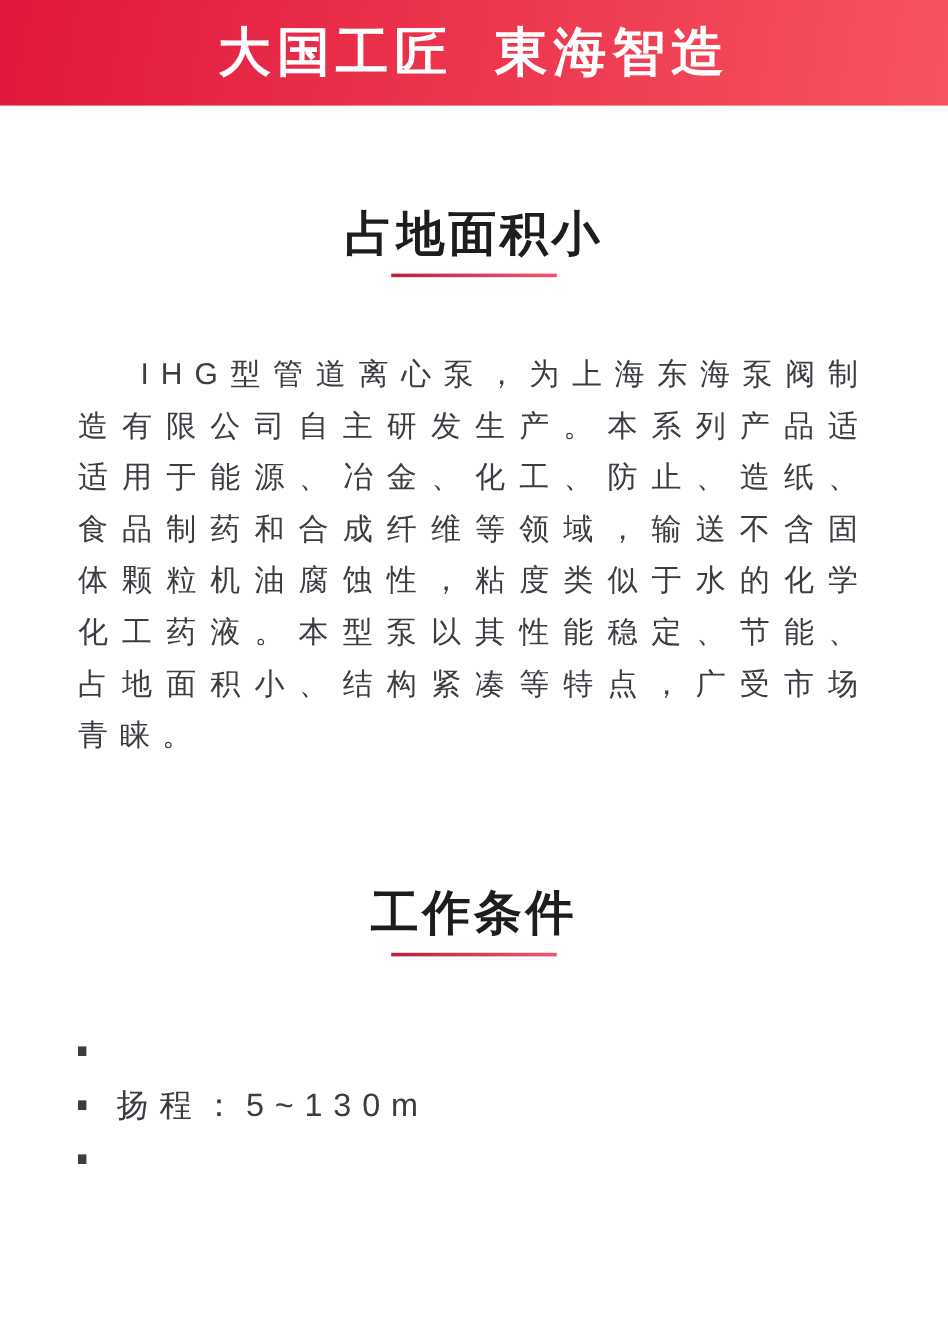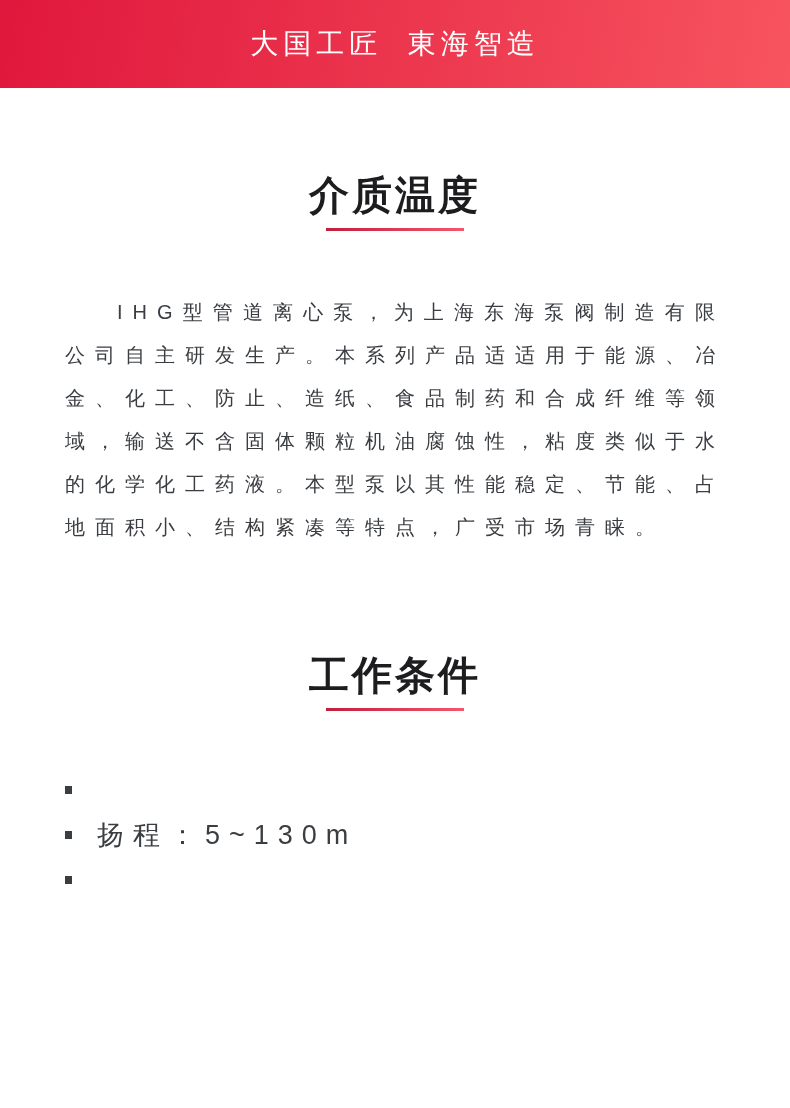--- a/index.html
+++ b/index.html
@@ -22,22 +22,22 @@
   .banner {
     height: 88px;
     width: 100%;
     background: linear-gradient(100deg, var(--banner-from, #e0173c) 0%, var(--banner-to, #f7545f) 100%);
     display: flex;
     align-items: center;
     justify-content: center;
   }
   .banner-title {
     color: #ffffff;
-    font-size: 28px;
-    font-weight: 400;
+    font-size: 44px;
+    font-weight: 700;
     letter-spacing: 5px;
     white-space: pre;
     line-height: 1;
   }
   .section-title {
     margin: 0;
     text-align: center;
     font-size: 40px;
     font-weight: 700;
     line-height: 1;
@@ -48,21 +48,21 @@
   .title-conditions { margin-top: 106px; }
   .title-underline {
     width: 138px;
     height: 3px;
     margin: 13px auto 0;
     background: linear-gradient(to right, var(--underline-from, #c21e3e), var(--underline-to, #f4566e));
   }
   .para {
     width: 660px;
     margin: 60px auto 0;
-    font-size: 20px;
+    font-size: 25px;
     font-weight: 400;
     line-height: 43px;
     letter-spacing: 10px;
     text-align: justify;
     text-indent: 52px;
     color: var(--body-color, #3a3d41);
   }
   .bullets {
     list-style: none;
     margin: 56px 0 0 65px;
@@ -88,21 +88,21 @@
 </style>
 </head>
 <body>
 
 <div class="page">
 
   <div class="banner">
     <span class="banner-title">大国工匠  東海智造</span>
   </div>
 
-  <h2 class="section-title title-overview">介质温度</h2>
+  <h2 class="section-title title-overview">占地面积小</h2>
   <div class="title-underline"></div>
 
   <p class="para">IHG型管道离心泵，为上海东海泵阀制造有限公司自主研发生产。本系列产品适适用于能源、冶金、化工、防止、造纸、食品制药和合成纤维等领域，输送不含固体颗粒机油腐蚀性，粘度类似于水的化学化工药液。本型泵以其性能稳定、节能、占地面积小、结构紧凑等特点，广受市场青睐。</p>
 
   <h2 class="section-title title-conditions">工作条件</h2>
   <div class="title-underline"></div>
 
   <ul class="bullets">
     <li>
       <span class="dot"></span>

